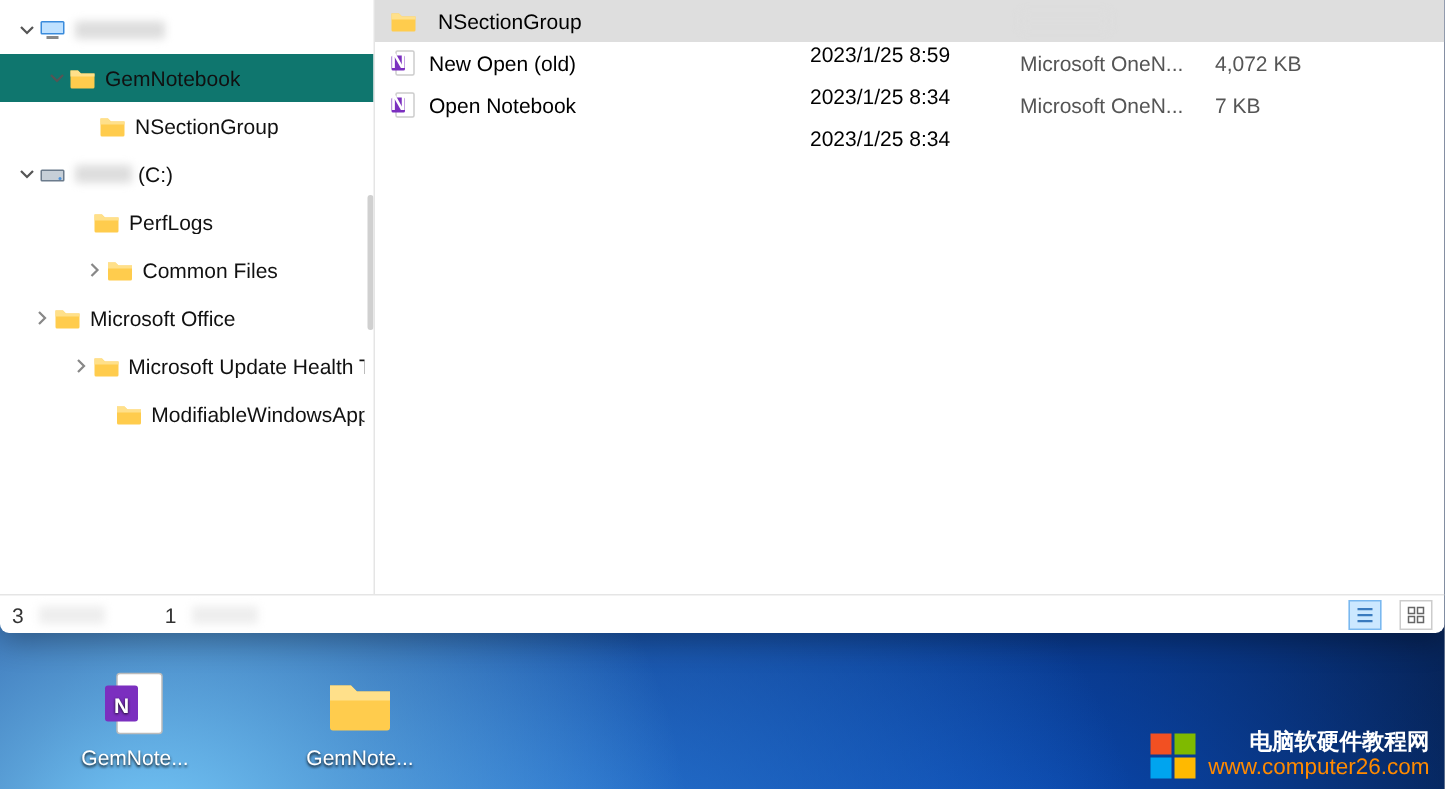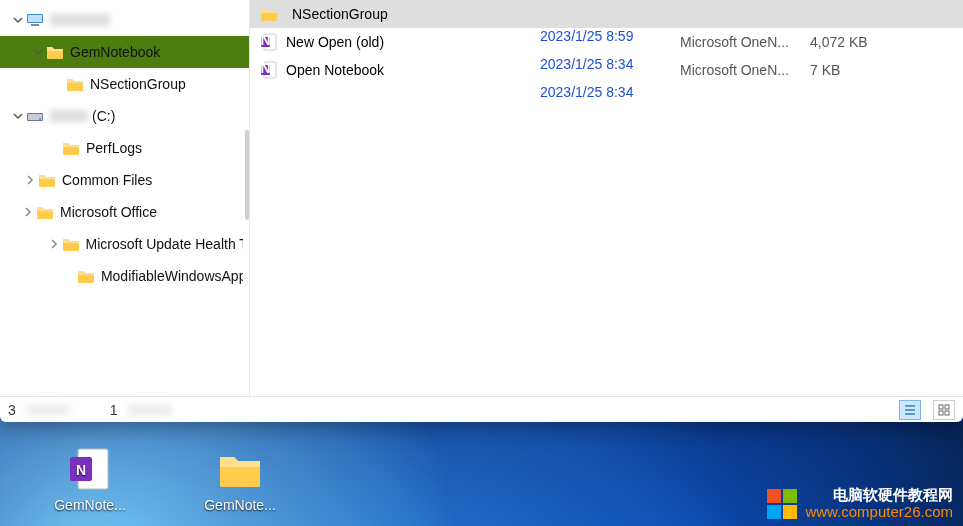--- a/index.html
+++ b/index.html
@@ -14,35 +14,35 @@
   z-index: 0;
 }
 
 
 .explorer { position: absolute; left: 0; top: 0; width: 963px; height: 422px; background: #fff; display: flex; flex-direction: column; border-radius: 0 0 6px 6px; box-shadow: 0 6px 20px rgba(0,0,0,.3); z-index: 2; }
 .explorer-body { flex: 1; display: flex; overflow: hidden; }
 
 
 .navpane { width: 250px; border-right: 1px solid #e5e5e5; overflow: hidden; position: relative; padding-top: 4px; }
 .tree-row { display: flex; align-items: center; height: 32px; cursor: default; padding-right: 6px; }
-.tree-row.selected { background: #4d7c0f; }
+.tree-row.selected { background: #0f766e; }
 .tw { width: 16px; display: inline-flex; justify-content: center; color: #555; font-size: 12px; }
 .tw svg { width: 10px; height: 10px; }
 .folder-ic { width: 18px; height: 18px; margin-right: 6px; flex: none; }
 .drive-ic { width: 18px; height: 18px; margin-right: 6px; flex: none; }
 .pcshare-ic { width: 18px; height: 18px; margin-right: 6px; flex: none; }
 .tree-label { white-space: nowrap; overflow: hidden; text-overflow: clip; color: #111; }
 .blur { filter: blur(3px); color: #bbb; }
 
 
 .filepane { flex: 1; position: relative; }
 .frow { display: flex; align-items: center; height: 28px; padding-left: 10px; }
 .frow.selected { background: #dedede; }
 .fcell-name { width: 280px; display: flex; align-items: center; gap: 8px; }
-.fcell-date { width: 140px; color: #1d4ed8; margin-top: 44px; }
+.fcell-date { width: 140px; color: #000000; margin-top: 44px; }
 .fcell-type { width: 130px; color: #555; white-space: nowrap; overflow: hidden; text-overflow: ellipsis; }
 .fcell-size { width: 70px; color: #555; }
 .onenote-ic { width: 18px; height: 18px; flex: none; }
 
 
 .navpane::after { content: ""; position: absolute; top: 130px; right: 0; width: 4px; height: 90px; background: #d0d0d0; border-radius: 2px; }
 
 
 .statusbar { height: 26px; border-top: 1px solid #e5e5e5; display: flex; align-items: center; padding: 0 8px; color: #333; gap: 10px; }
 .statusbar .spacer { flex: 1; }
@@ -127,21 +127,21 @@
       <div class="tree-row" style="padding-left:46px">
         <span class="tw"></span>
         <span class="folder-ic"><svg viewBox="0 0 18 18">
               <path d="M1 4h5l2 2h9v9a1 1 0 0 1-1 1H2a1 1 0 0 1-1-1z" fill="#ffcc4d"></path>
               <path d="M1 4h5l2 2h9v2H1z" fill="#ffe08a"></path>
             </svg></span>
         <span class="tree-label">PerfLogs</span>
       </div>
 
 
-      <div class="tree-row" style="padding-left:22px">
+      <div class="tree-row" style="padding-left:55px">
         <span class="tw">
             <svg viewBox="0 0 10 10">
               <path d="M3 1l4 4-4 4" fill="none" stroke="#888" stroke-width="1.5"></path>
             </svg>
           </span>
         <span class="folder-ic"><svg viewBox="0 0 18 18">
               <path d="M1 4h5l2 2h9v9a1 1 0 0 1-1 1H2a1 1 0 0 1-1-1z" fill="#ffcc4d"></path>
               <path d="M1 4h5l2 2h9v2H1z" fill="#ffe08a"></path>
             </svg></span>
         <span class="tree-label">Common Files</span>

